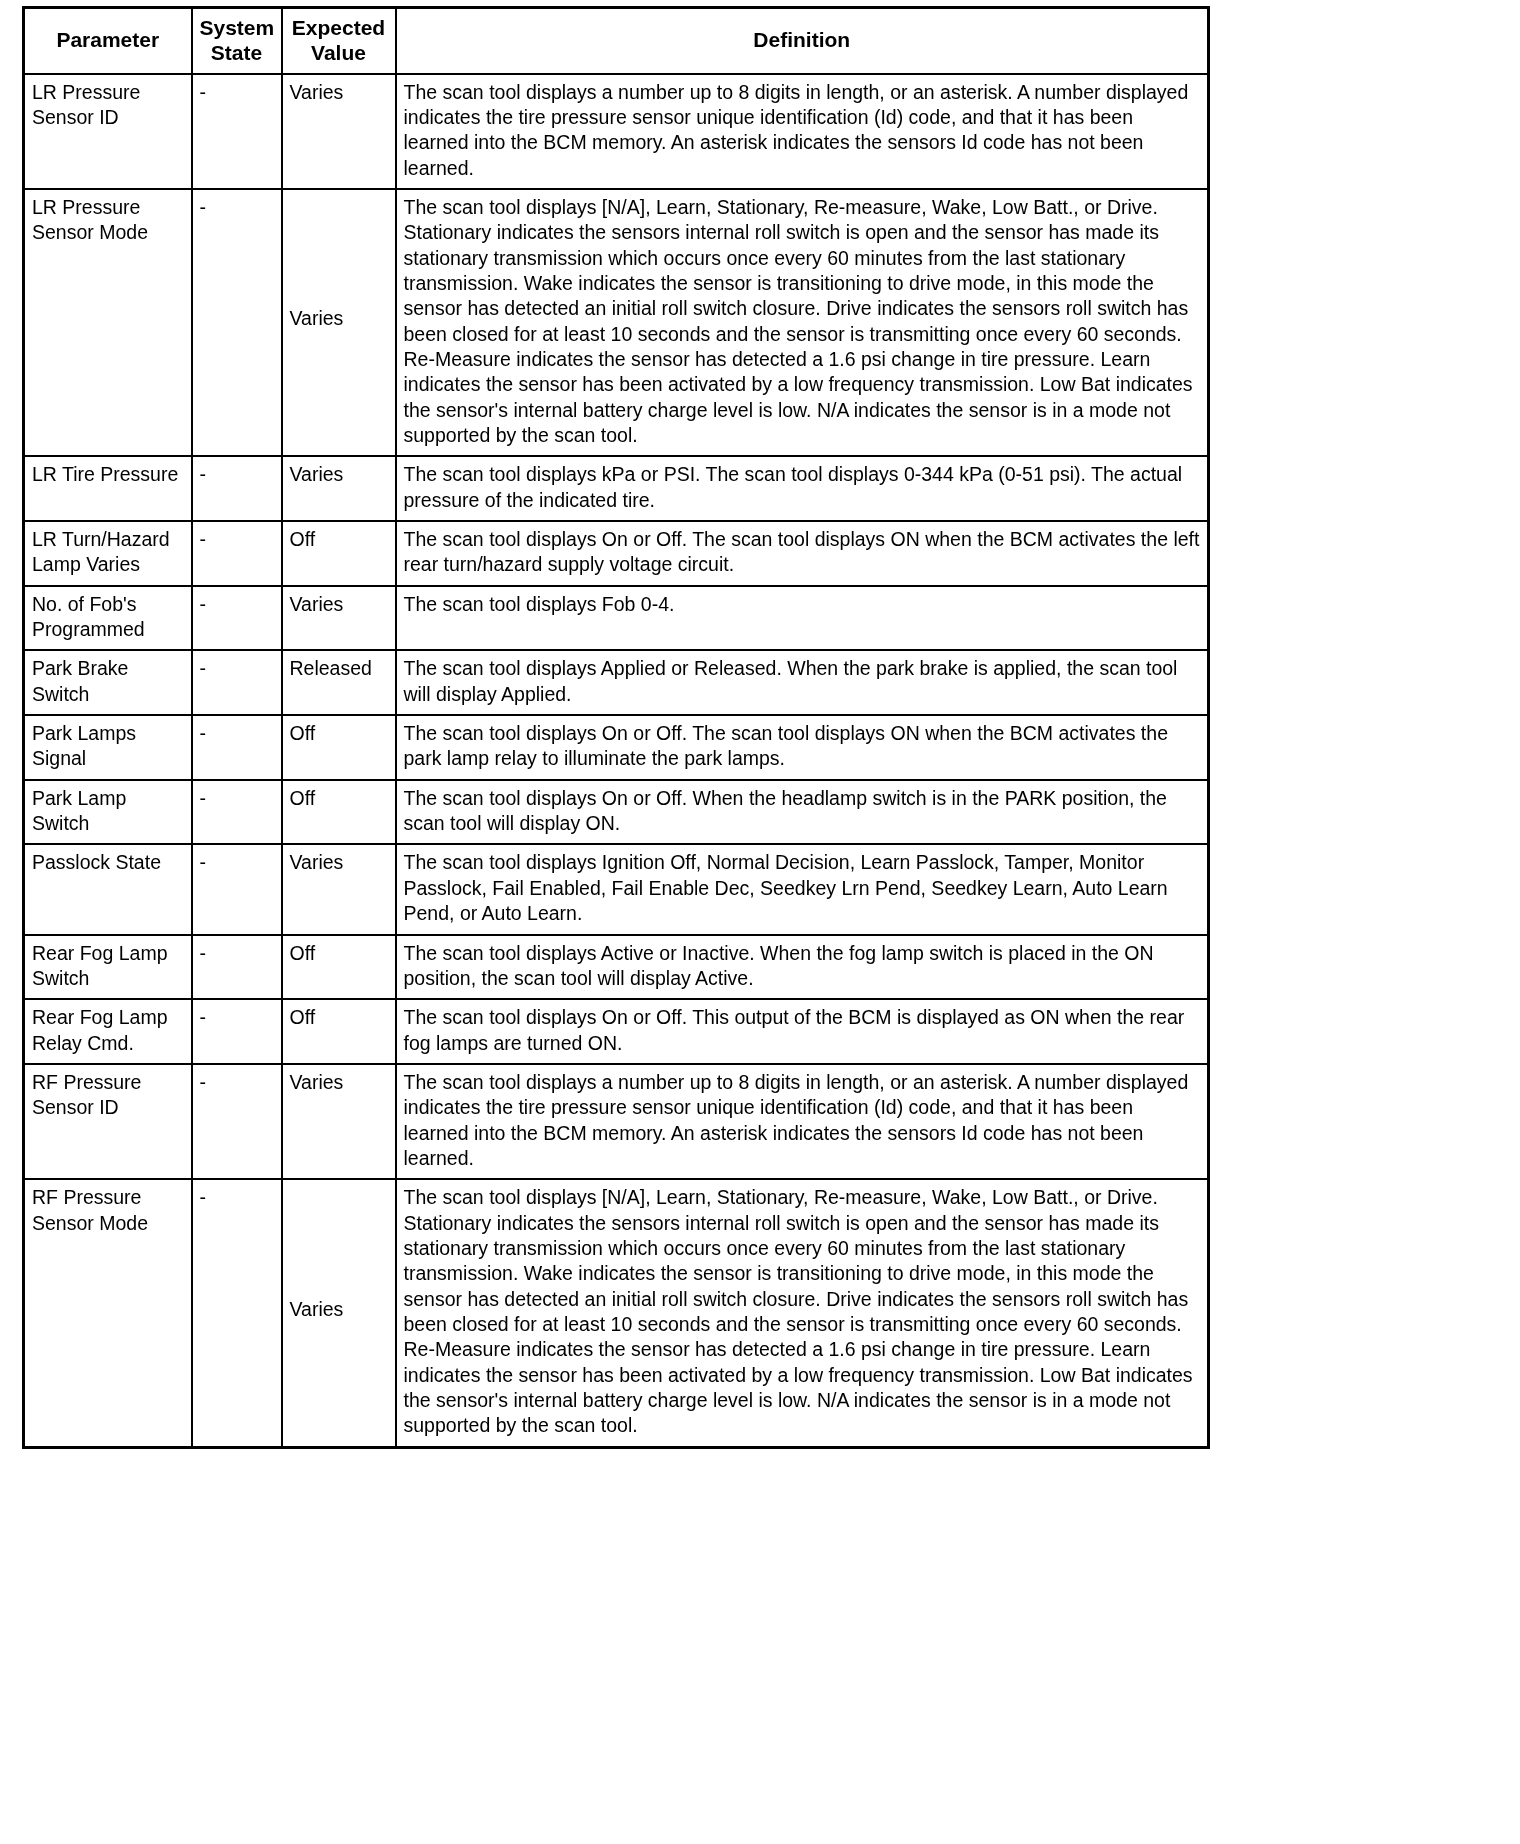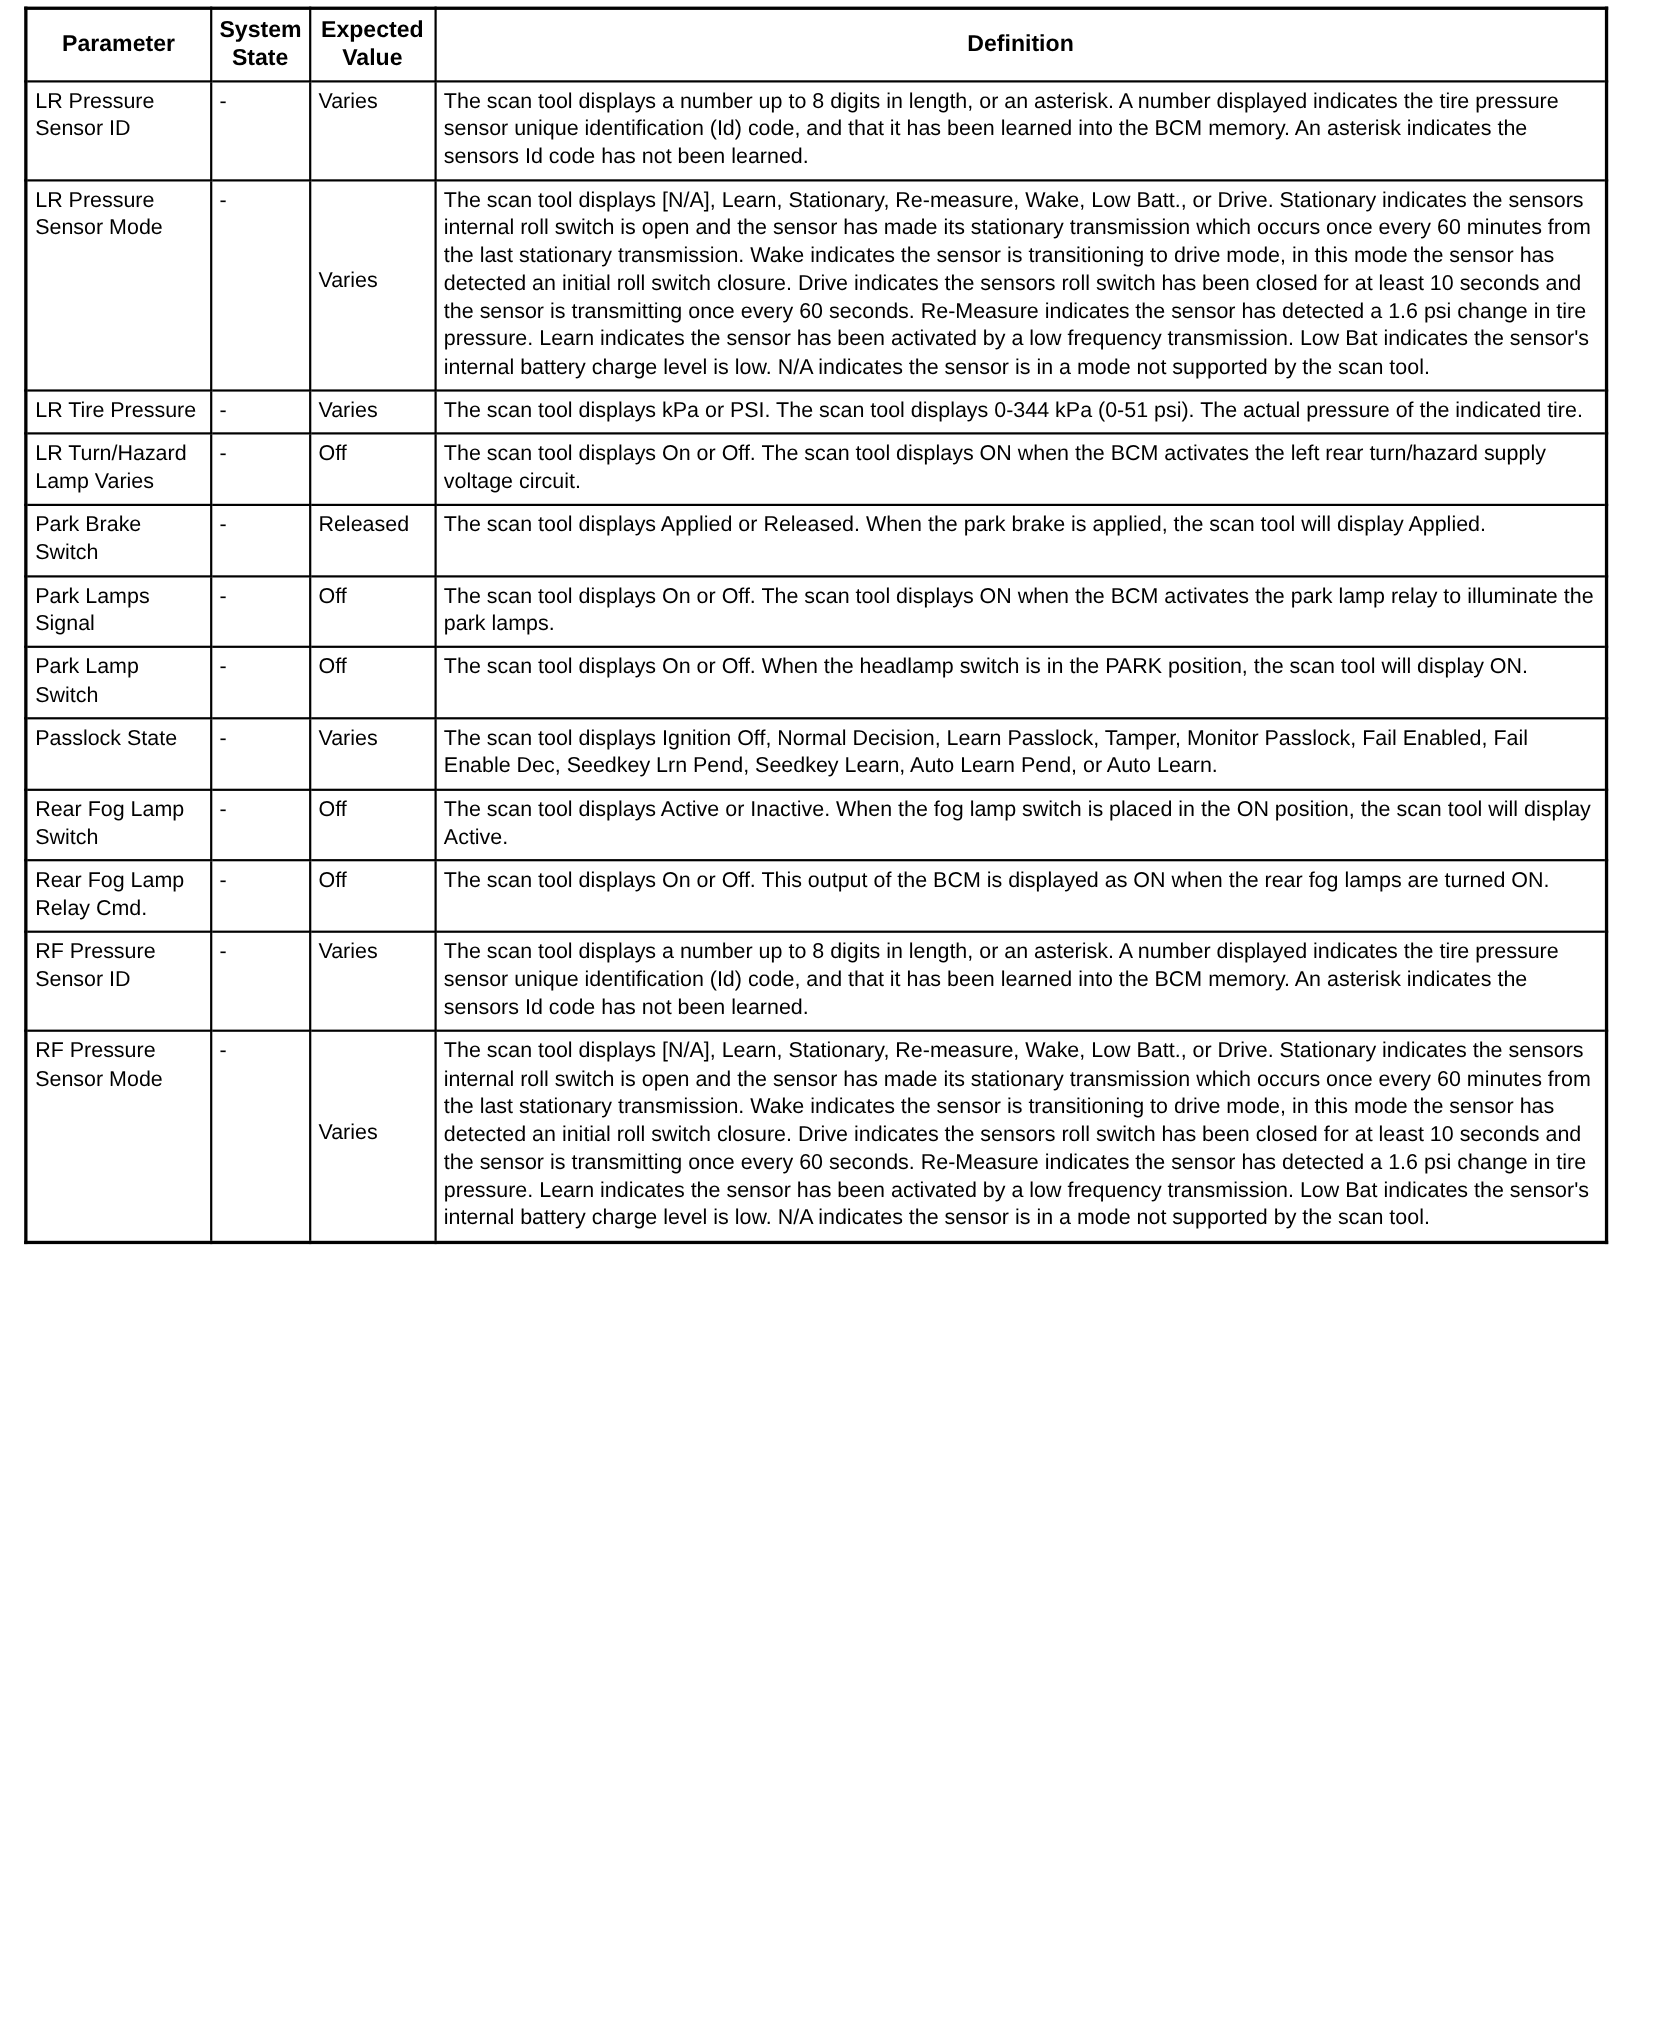--- a/index.html
+++ b/index.html
@@ -11,21 +11,21 @@
     width: 1520px;
     font-family: "Liberation Sans", sans-serif;
     color: #000000;
   }
   .page {
     width: 1520px;
     box-sizing: border-box;
     padding: 6px 22px 10px 22px;
   }
   table.param-table {
-    width: 1440px;
+    width: 1188px;
     border-collapse: collapse;
     table-layout: fixed;
     border: 3px solid #000;
   }
   table.param-table th,
   table.param-table td {
     border: 2px solid #000;
     vertical-align: top;
     padding: 5px 7px 7px 7px;
     font-size: 19.5px;
@@ -102,20 +102,26 @@
           <td class="exp-cell" data-name="cell-expected-value">Varies</td>
           <td class="def-cell" data-name="cell-definition">The scan tool displays kPa or PSI. The scan tool displays 0-344 kPa (0-51 psi). The actual pressure of the indicated tire.</td>
         </tr>
         <tr data-name="table-row">
           <td class="param-cell" data-name="cell-parameter">LR Turn/Hazard Lamp Varies</td>
           <td class="state-cell" data-name="cell-system-state">-</td>
           <td class="exp-cell" data-name="cell-expected-value">Off</td>
           <td class="def-cell" data-name="cell-definition">The scan tool displays On or Off. The scan tool displays ON when the BCM activates the left rear turn/hazard supply voltage circuit.</td>
         </tr>
         <tr data-name="table-row">
+          <td class="param-cell" data-name="cell-parameter">No. of Fob's Programmed</td>
+          <td class="state-cell" data-name="cell-system-state">-</td>
+          <td class="exp-cell" data-name="cell-expected-value">Varies</td>
+          <td class="def-cell" data-name="cell-definition">The scan tool displays Fob 0-4.</td>
+        </tr>
+        <tr data-name="table-row">
           <td class="param-cell" data-name="cell-parameter">Park Brake Switch</td>
           <td class="state-cell" data-name="cell-system-state">-</td>
           <td class="exp-cell" data-name="cell-expected-value">Released</td>
           <td class="def-cell" data-name="cell-definition">The scan tool displays Applied or Released. When the park brake is applied, the scan tool will display Applied.</td>
         </tr>
         <tr data-name="table-row">
           <td class="param-cell" data-name="cell-parameter">Park Lamps Signal</td>
           <td class="state-cell" data-name="cell-system-state">-</td>
           <td class="exp-cell" data-name="cell-expected-value">Off</td>
           <td class="def-cell" data-name="cell-definition">The scan tool displays On or Off. The scan tool displays ON when the BCM activates the park lamp relay to illuminate the park lamps.</td>

